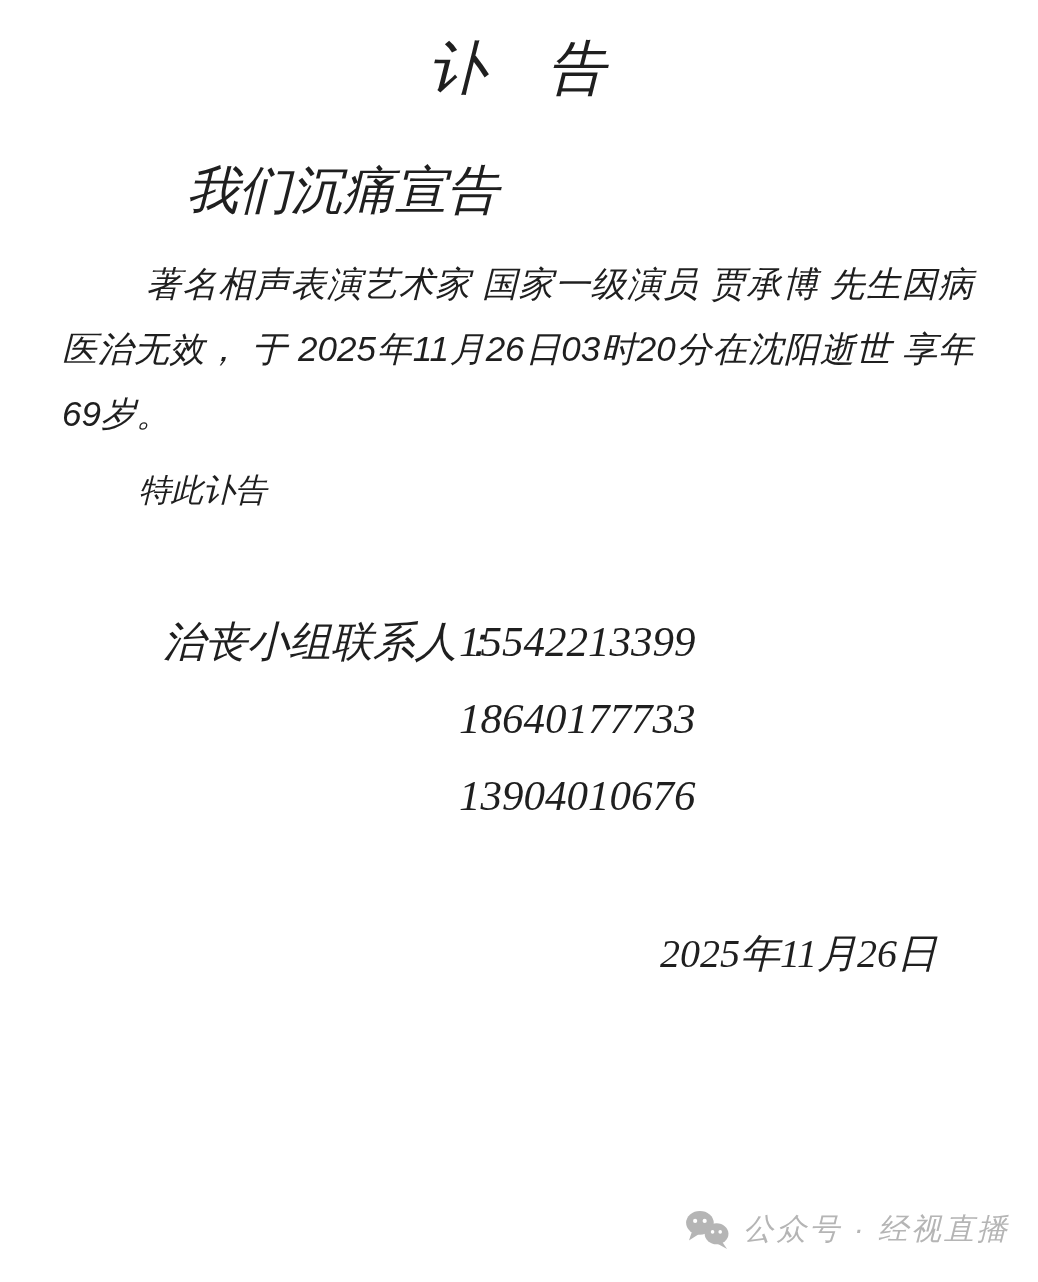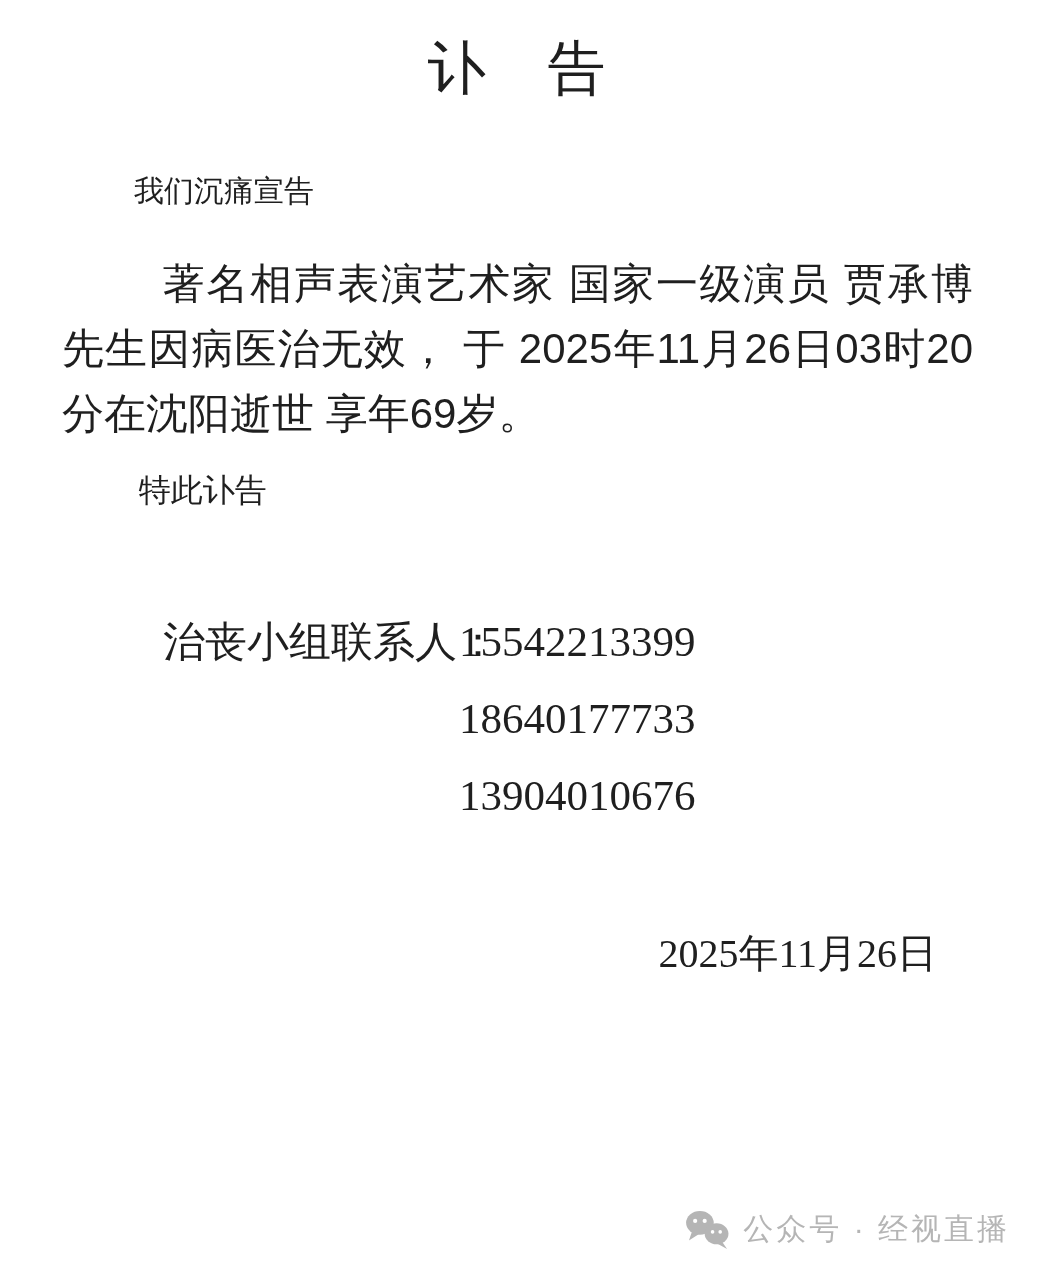--- a/index.html
+++ b/index.html
@@ -11,38 +11,39 @@
     position: relative;
     width: 1038px;
     height: 1268px;
     margin: 0 auto;
     background: #ffffff;
     color: #1f1f1f;
     font-family: "Liberation Sans", "DejaVu Sans", sans-serif;
     overflow: hidden;
     box-sizing: border-box;
     padding: 0 65px 12px 62px;
+    font-style: italic;
   }
   .doc-title {
     margin: 32px 0 0 0;
     font-size: 58px;
     font-weight: normal;
     line-height: 72px;
     text-align: center;
     letter-spacing: 2px;
   }
   .intro {
     margin: 54px 0 0 0;
-    font-size: 30px;
+    font-size: 52px;
     line-height: 65px;
     text-indent: 2.4em;
   }
   .para {
     margin: 28px 0 0 0;
-    font-size: 42px;
+    font-size: 35px;
     line-height: 65px;
     text-indent: 2.4em;
     text-align: justify;
   }
   .para-2 {
     margin-top: 20px;
   }
   .closing {
     margin: 12px 0 0 0;
     font-size: 32px;

